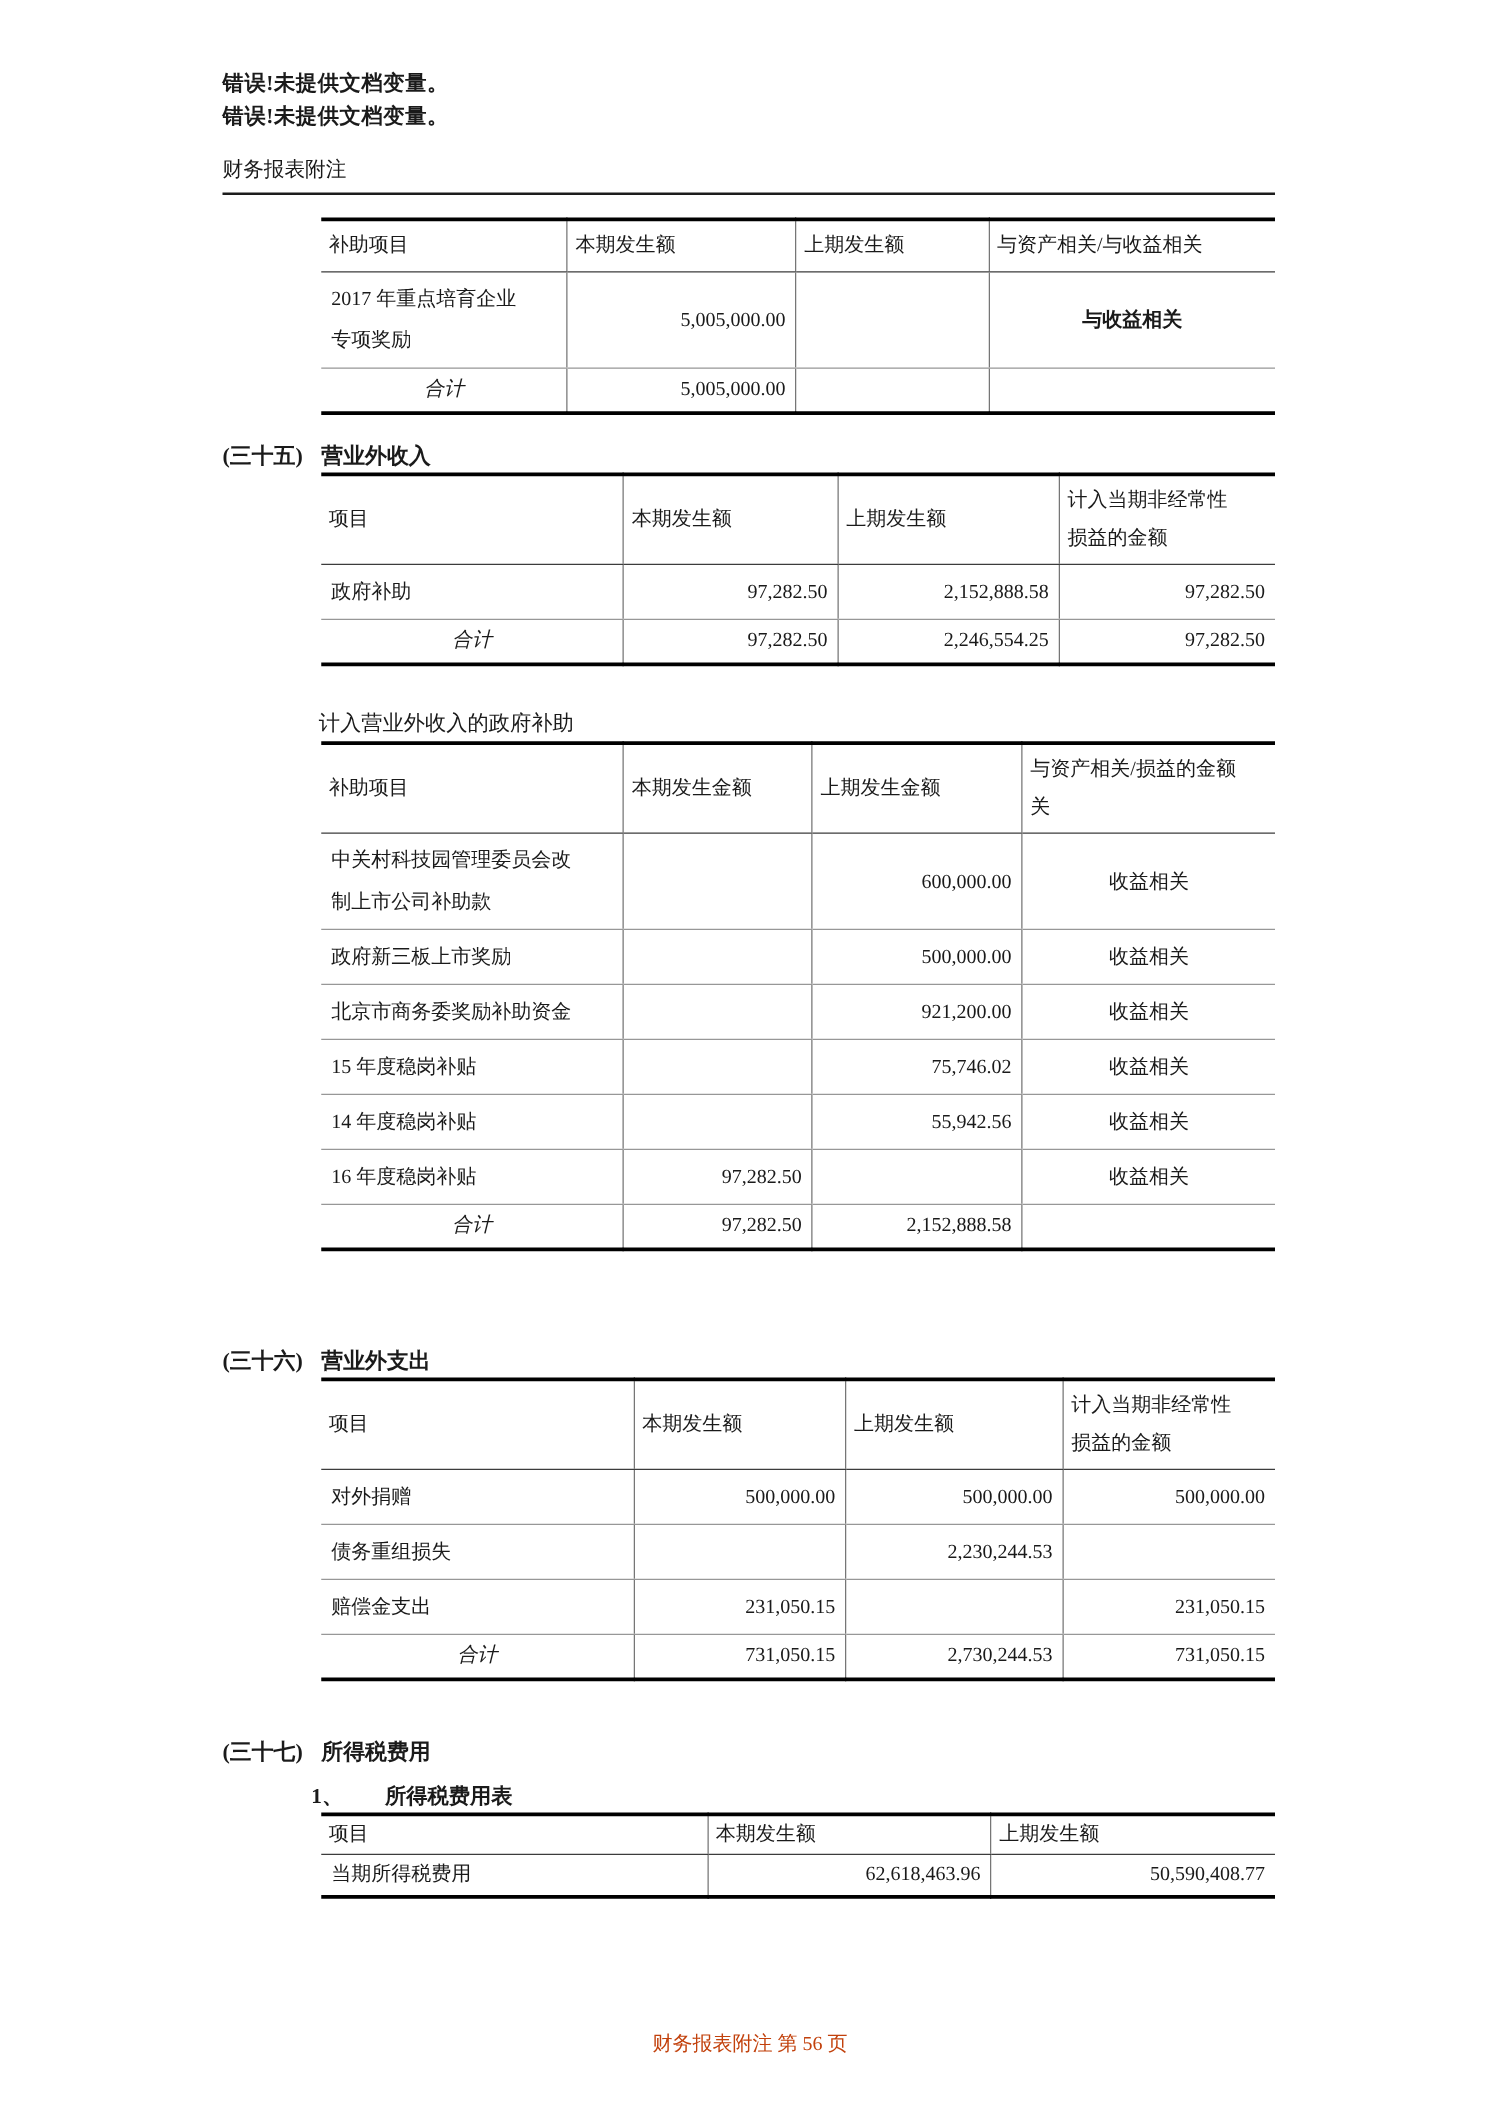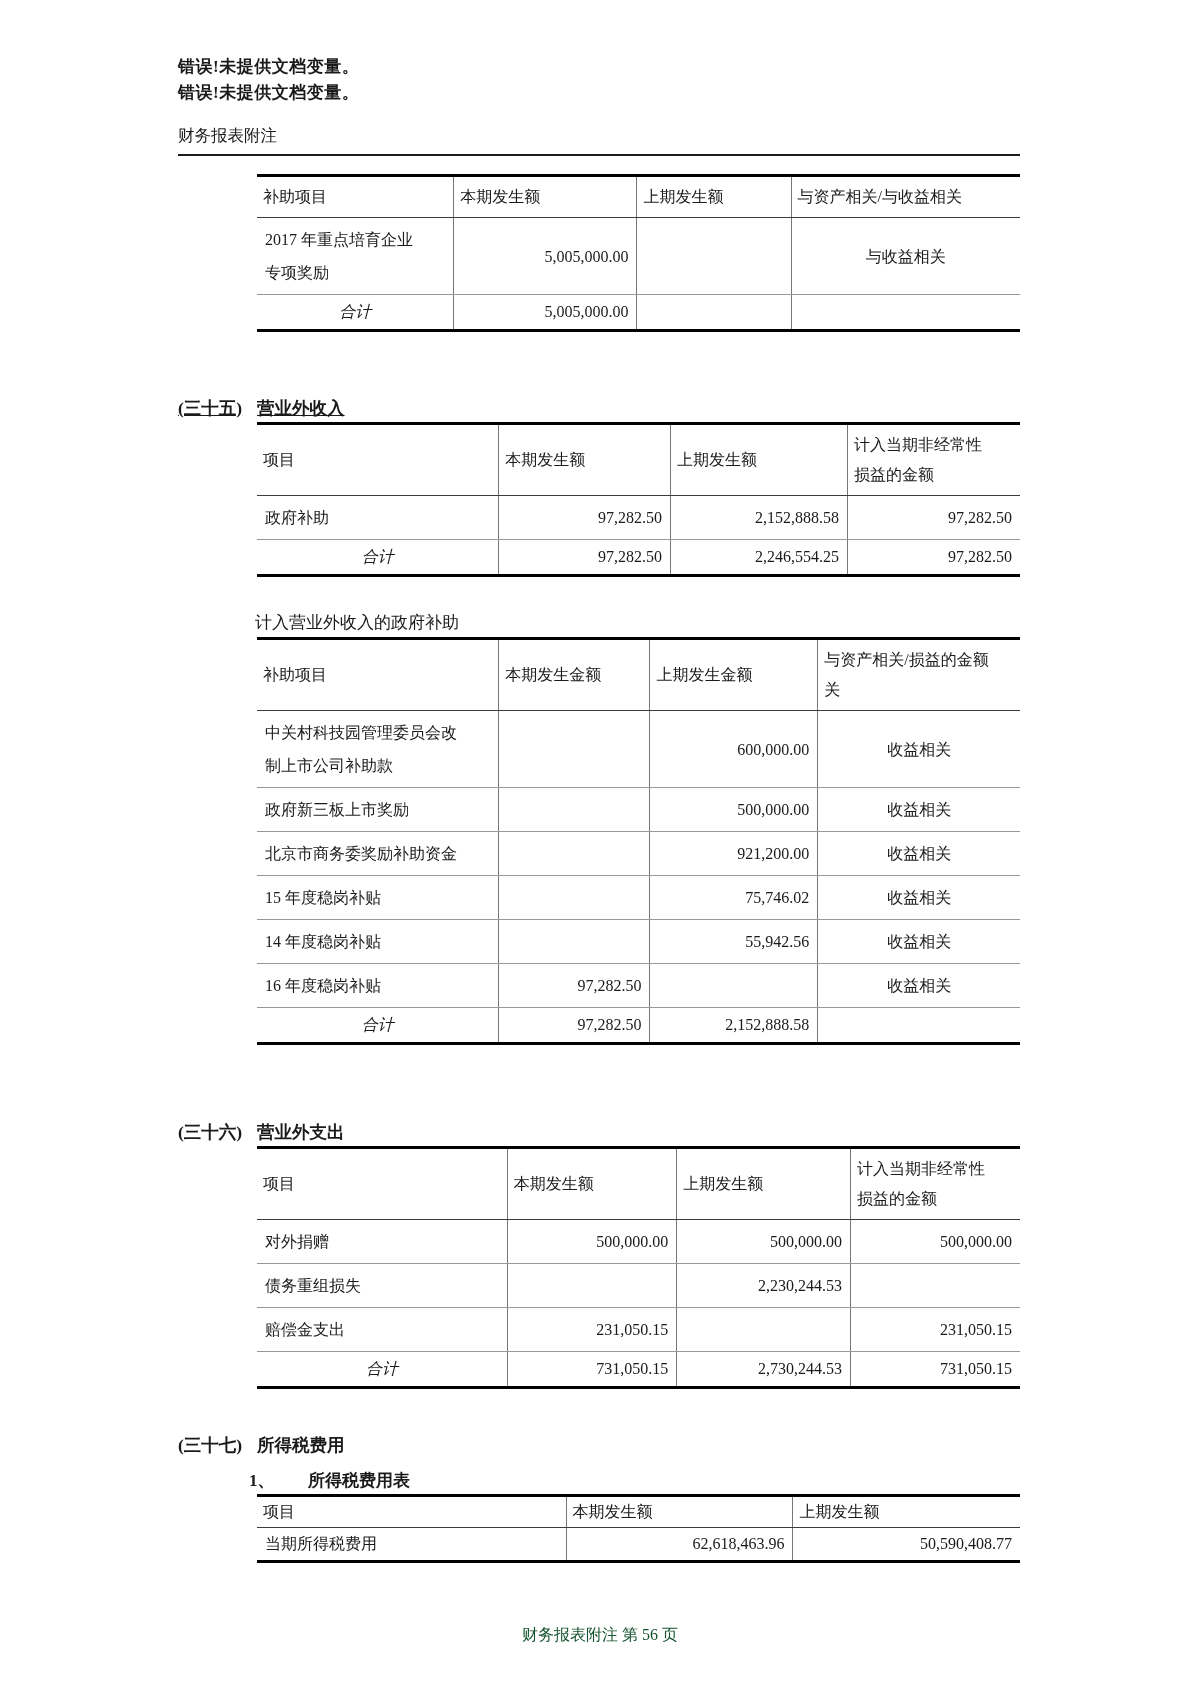--- a/index.html
+++ b/index.html
@@ -13,21 +13,21 @@
   }
 
   
   .err-line { font-weight:bold; font-size:17px; line-height:26px; letter-spacing:.5px; }
   .hdr-sub  { font-size:16.5px; line-height:25px; margin-top:17px; }
   .hdr-rule { border-top:2px solid #1c1c1c; margin-top:6px; }
 
   
   .sec { font-size:17.5px; font-weight:bold; display:flex; margin-bottom:2px; }
   .sec-num { width:79px; flex:none; }
-  .sec-35 { margin-top:64px;text-decoration:underline; }
+  .sec-35 { margin-top:20px; }
   .sec-36 { margin-top:75px; }
   .sec-37 { margin-top:44px; }
 
   .subtitle  { margin:34px 0 3px 77px; font-size:17px; }
   .subtitle2 { margin:12px 0 2px 71px; font-size:17px; font-weight:bold; }
   .sub-num   { display:inline-block; width:59px; }
 
   
   table.doc {
     border-collapse:collapse; table-layout:fixed;
@@ -48,21 +48,21 @@
   .doc tbody tr:not(:last-child) td { border-bottom:1px solid #979797; }
 
   .doc td:first-child { text-align:left; }
   .doc td:nth-child(2), .doc td:nth-child(3) { text-align:right; }
   .doc tr.total td { line-height:24px; }
   .doc tr.total td:first-child { text-align:center;font-style:italic; }
 
   
   #t1 th:nth-child(1){width:25.8%} #t1 th:nth-child(2){width:24%}
   #t1 th:nth-child(3){width:20.2%} #t1 th:nth-child(4){width:30%}
-  #t1 td:nth-child(4){ text-align:center; }
+  #t1 td:nth-child(4){ text-align:center;font-weight:bold; }
 
   #t2 th:nth-child(1){width:31.7%} #t2 th:nth-child(2){width:22.5%}
   #t2 th:nth-child(3){width:23.2%} #t2 th:nth-child(4){width:22.6%}
   #t2 td:nth-child(4){ text-align:right; }
 
   #t3 th:nth-child(1){width:31.7%} #t3 th:nth-child(2){width:19.8%}
   #t3 th:nth-child(3){width:22%}   #t3 th:nth-child(4){width:26.5%}
   #t3 td:nth-child(4){ text-align:center; }
 
   #t4 th:nth-child(1){width:32.8%} #t4 th:nth-child(2){width:22.2%}
@@ -70,21 +70,21 @@
   #t4 td:nth-child(4){ text-align:right; }
 
   #t5 th:nth-child(1){width:40.5%} #t5 th:nth-child(2){width:29.75%}
   #t5 th:nth-child(3){width:29.75%}
   #t5 th { line-height:24px; padding:3px 6px; }
   #t5 td { line-height:24px; padding:4px 8px; }
 
   
   .pg-footer {
     position:absolute; left:0; right:0; bottom:50px;
-    text-align:center; font-size:16px; color:#14532d;
+    text-align:center; font-size:16px; color:#c2410c;
   }
 </style>
 </head>
 <body>
 
 <div class="page">
 
   <header>
     <div class="err-line">错误!未提供文档变量。</div>
     <div class="err-line">错误!未提供文档变量。</div>

